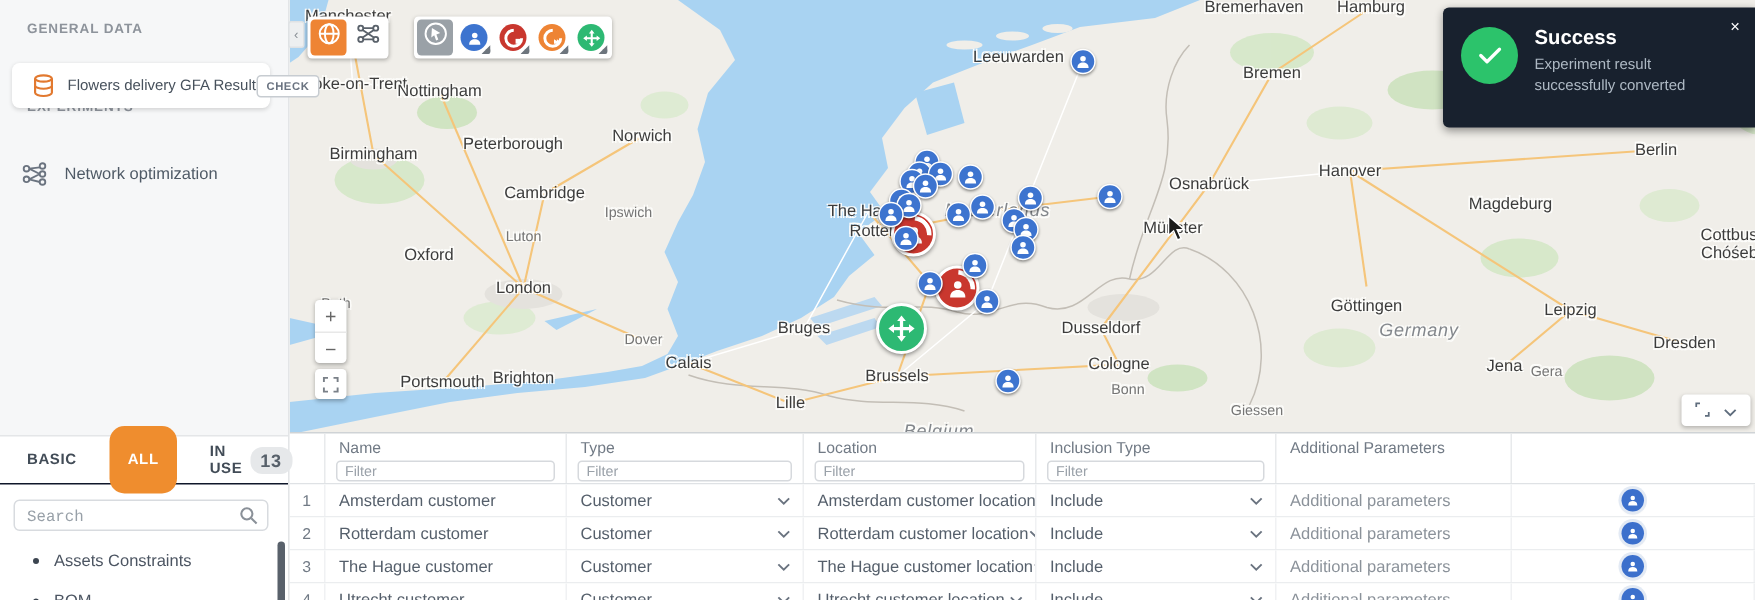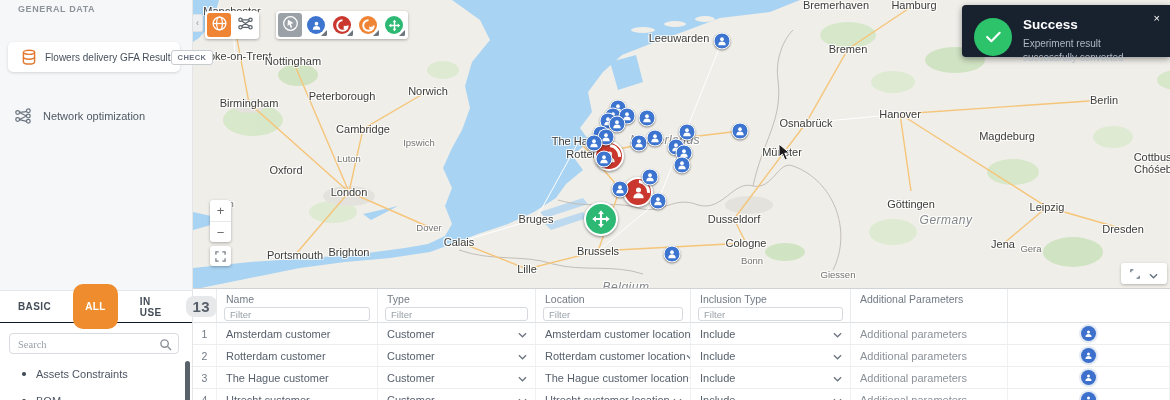--- a/index.html
+++ b/index.html
@@ -1,43 +1,43 @@
 <!DOCTYPE html>
 <html><head>
 <meta charset="utf-8">
 <style>
   * { margin:0; padding:0; box-sizing:border-box; }
   html,body { width:1170px; height:400px; overflow:hidden; font-family:"Liberation Sans", sans-serif; background:#fff; }
   .app { position:relative; width:1170px; height:400px; overflow:hidden; }
 
   
   .sidebar { position:absolute; left:0; top:0; width:193px; height:400px; background:#f6f7f8; border-right:1px solid #e3e5e7; z-index:30; }
-  .sb-header { margin:4px 0 0 18px; font-size:9px; font-weight:bold; letter-spacing:.6px; color:#8d939b; }
+  .sb-header { margin:14px 0 0 18px; font-size:9px; font-weight:bold; letter-spacing:.6px; color:#8d939b; }
   .result-card { position:absolute; left:8px; top:42px; width:172px; height:30px; background:#fff; border-radius:5px;
     box-shadow:0 1px 3px rgba(0,0,0,.14); display:flex; align-items:center; }
   .result-card .db { margin:0 8px 0 13px; display:flex; }
   .result-card .title { flex:1; font-size:10px; color:#47515c; white-space:nowrap; }
   .check-btn { margin-right:5px; font-size:7.5px; font-weight:bold; letter-spacing:.4px; color:#6a7380; background:#fff;
     border:1px solid #c7ccd1; border-radius:3px; padding:2px 6px; cursor:pointer; }
   .exp-header { margin-top:42px; }
   .exp-item { position:absolute; left:0; top:103px; width:100%; height:26px; display:flex; align-items:center; cursor:pointer; }
   .exp-item .net { margin:0 11px 0 14px; display:flex; }
   .exp-item .lbl { font-size:11px; color:#4f5a66; }
   .collapse-btn { position:absolute; right:-11px; top:14px; width:11px; height:18px; background:#edeff0; border:1px solid #dfe2e4;
     border-radius:2px; font-size:9px; color:#8a9096; line-height:16px; text-align:center; cursor:pointer; z-index:40; }
 
   .sb-bottom { position:absolute; left:0; top:290px; width:100%; height:110px; background:#fff; border-top:1px solid #e4e6e8; }
   .tabs { position:relative; height:32px; display:flex; align-items:center; border-bottom:1px solid #0f172a; }
   .tab { font-size:10px; font-weight:bold; letter-spacing:.4px; color:#424c57; cursor:pointer; }
   .tab-basic { margin-left:18px; }
   .tab-all { margin-left:22px; background:#ef8d2e; color:#fff; border-radius:10px; padding:17px 12px; }
   .tab-inuse { margin-left:22px; display:flex; align-items:center; }
-  .inuse-badge { margin-left:24px; background:#e6e8ea; color:#57606a; font-size:15px; font-weight:bold; border-radius:8px; padding:2px 7px; }
+  .inuse-badge { margin-left:5px; background:#e6e8ea; color:#57606a; font-size:12px; font-weight:bold; border-radius:8px; padding:2px 7px; }
   .searchbox { position:relative; margin:10px 13px 0 9px; height:21px; border:1px solid #d8dbdf; border-radius:4px; background:#fff; }
-  .searchbox input { width:100%; height:100%; border:0; outline:none; background:transparent; font-size:10.5px; color:#4c5562; padding:0 24px 0 8px; font-family:Liberation Serif, serif; }
+  .searchbox input { width:100%; height:100%; border:0; outline:none; background:transparent; font-size:10.5px; color:#4c5562; padding:0 24px 0 8px; font-family:Liberation Mono, monospace; }
   .searchbox input::placeholder { color:#98a0a8; }
   .searchbox .mag { position:absolute; right:6px; top:3px; }
   .sb-list { margin-top:6px; }
   .sb-list-item { display:flex; align-items:center; height:27px; padding-left:22px; cursor:pointer; }
   .sb-list-item .dot { width:4px; height:4px; border-radius:50%; background:#3c4550; margin-right:10px; }
   .sb-list-item .txt { font-size:11px; color:#4c5562; }
   .sb-scroll { position:absolute; right:2px; top:70px; width:5px; height:45px; background:#59616b; border-radius:3px; }
 
   
   .map { position:absolute; left:193px; top:0; width:977px; height:288px; background:#f0eee9; overflow:hidden; }
@@ -64,21 +64,21 @@
 
   .zoomctl { position:absolute; left:17px; top:200px; width:21px; background:#fff; border-radius:3px; box-shadow:0 1px 3px rgba(0,0,0,.3); z-index:10; }
   .zoomctl .zb { height:21px; text-align:center; font-size:13px; color:#666; line-height:21px; cursor:pointer; }
   .zoomctl .zb + .zb { border-top:1px solid #e8e8e8; }
   .expandctl { position:absolute; left:17px; top:246px; width:21px; height:20px; background:#fff; border-radius:3px; box-shadow:0 1px 3px rgba(0,0,0,.3); display:flex; align-items:center; justify-content:center; cursor:pointer; z-index:10; }
   .cornerctl { position:absolute; right:3px; bottom:4px; width:46px; height:21px; background:#fff; border-radius:3px; box-shadow:0 1px 3px rgba(0,0,0,.25); display:flex; align-items:center; justify-content:space-evenly; cursor:pointer; z-index:10; }
 
   .cursor { position:absolute; z-index:20; pointer-events:none; }
 
   
-  .toast { position:absolute; top:5px; right:0; width:208px; height:52px; background:#18212e; border-radius:4px 0 0 4px; box-shadow:0 2px 6px rgba(0,0,0,.4); z-index:50; }
+  .toast { position:absolute; top:5px; right:0; width:208px; height:80px; background:#18212e; border-radius:4px 0 0 4px; box-shadow:0 2px 6px rgba(0,0,0,.4); z-index:50; }
   .toast .tick { position:absolute; left:12px; top:13px; width:38px; height:38px; border-radius:50%; background:#2cc36b; display:flex; align-items:center; justify-content:center; }
   .toast .t-title { position:absolute; left:61px; top:12px; font-size:13.5px; font-weight:bold; color:#fff; }
   .toast .t-msg { position:absolute; left:61px; top:32px; width:134px; font-size:10px; line-height:1.4; color:#aeb9c4; }
   .toast .t-close { position:absolute; right:10px; top:7px; font-size:11px; color:#fff; cursor:pointer; }
 
   
   .datatable { position:absolute; left:193px; top:288px; width:977px; height:112px; background:#fff; border-top:1px solid #cfd3d6; overflow:hidden; z-index:25; }
   .thead { display:flex; height:34px; border-bottom:1px solid #dfe2e5; }
   .th { border-right:1px solid #e8eaec; padding-top:4px; }
   .th .hl { font-size:10.5px; color:#717a85; padding-left:9px; height:13px; }

